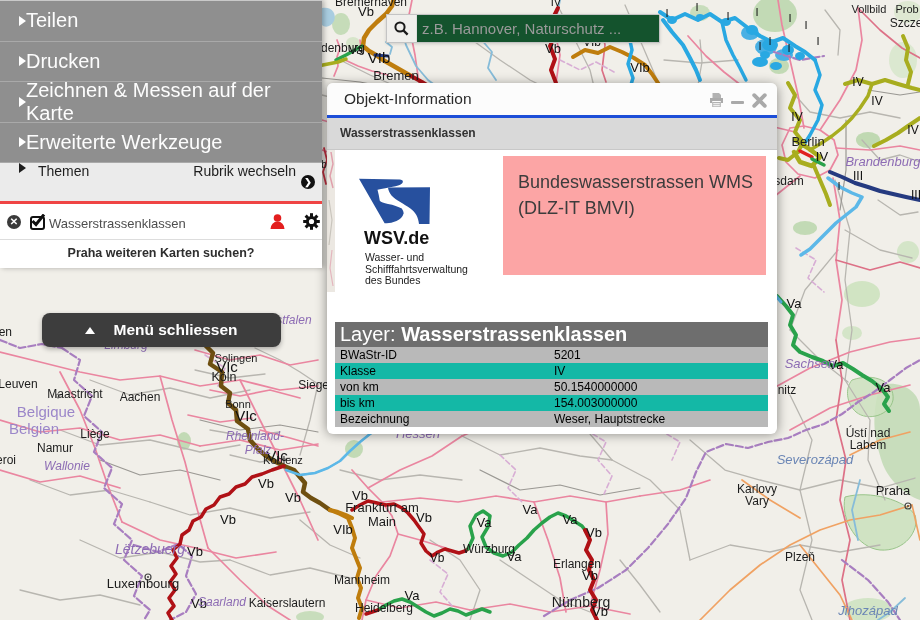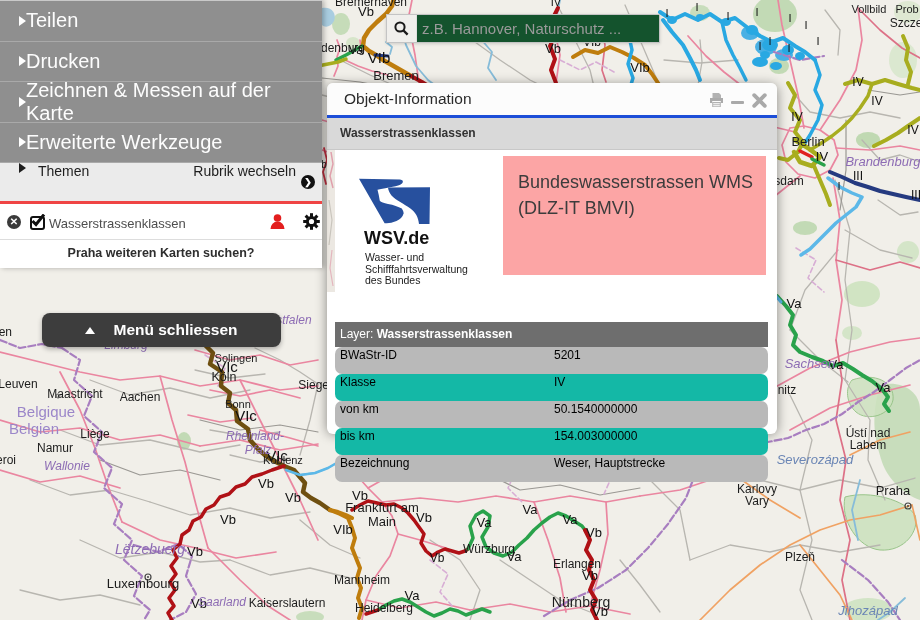--- a/index.html
+++ b/index.html
@@ -43,22 +43,22 @@
   #ptitle{height:32px;background:#fcfcfc;border-radius:6px 6px 0 0;position:relative;border-bottom:3px solid #1d4ed8;}
   #ptitle .t{position:absolute;left:17px;top:0;line-height:31px;font-size:15.5px;color:#2b2b2b;}
   #psub{height:31px;background:#d9d9d9;border-bottom:1px solid #c8c8c8;}
   #psub .t{margin-left:13px;line-height:31px;font-size:12px;font-weight:bold;color:#333;}
   #pbody{height:284px;background:#fff;border-radius:0 0 6px 6px;position:relative;}
   #graybox{position:absolute;left:176px;top:6px;width:263px;height:119px;background:#fca5a5;}
   #graybox .l{margin:13px 0 0 15px;font-size:18px;color:#3c3c3c;line-height:26px;white-space:nowrap;}
   #objrep{position:absolute;left:9px;top:141px;width:428px;height:25px;border:1px solid #4a4a4a;background:#fff;}
   #objrep span{margin-left:7px;font-size:16px;color:#222;line-height:25px;}
   #ptable{position:absolute;left:8px;top:172px;width:433px;font-size:12px;color:#000;}
-  #ptable .hd{height:25px;background:#6e6e6e;color:#fff;font-size:12px;line-height:24px;padding-left:5px;}
-  #ptable .r{height:27px;line-height:16.4px;position:relative;border-radius:7px;}
+  #ptable .hd{height:25px;background:#6e6e6e;color:#fff;font-size:20px;line-height:24px;padding-left:5px;}
+  #ptable .r{height:16px;line-height:16.4px;position:relative;}
   #ptable .a{background:#b9b9b9;}
   #ptable .b{background:#14b8a6;}
   #ptable .k{position:absolute;left:5px;}
   #ptable .v{position:absolute;left:219px;}
   
   #wsv{position:absolute;left:31px;top:28px;}
   #wsvname{position:absolute;left:37px;top:78px;font-size:18px;font-weight:bold;color:#111;}
   #wsvsub{position:absolute;left:38px;top:102px;font-size:10.5px;color:#1a1a1a;line-height:11.5px;}
 </style>
 </head>

